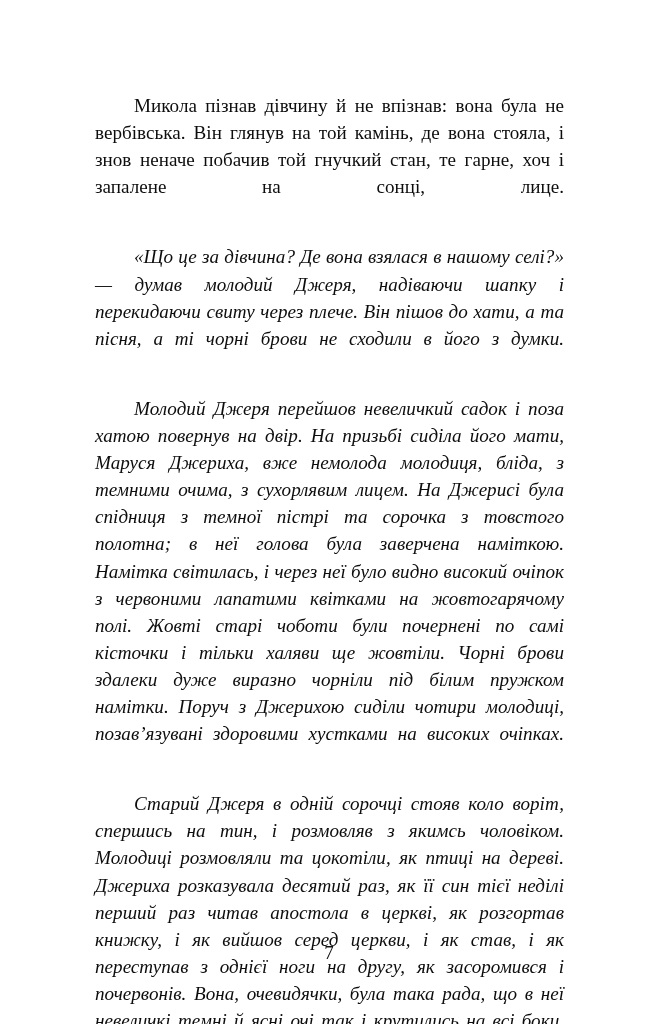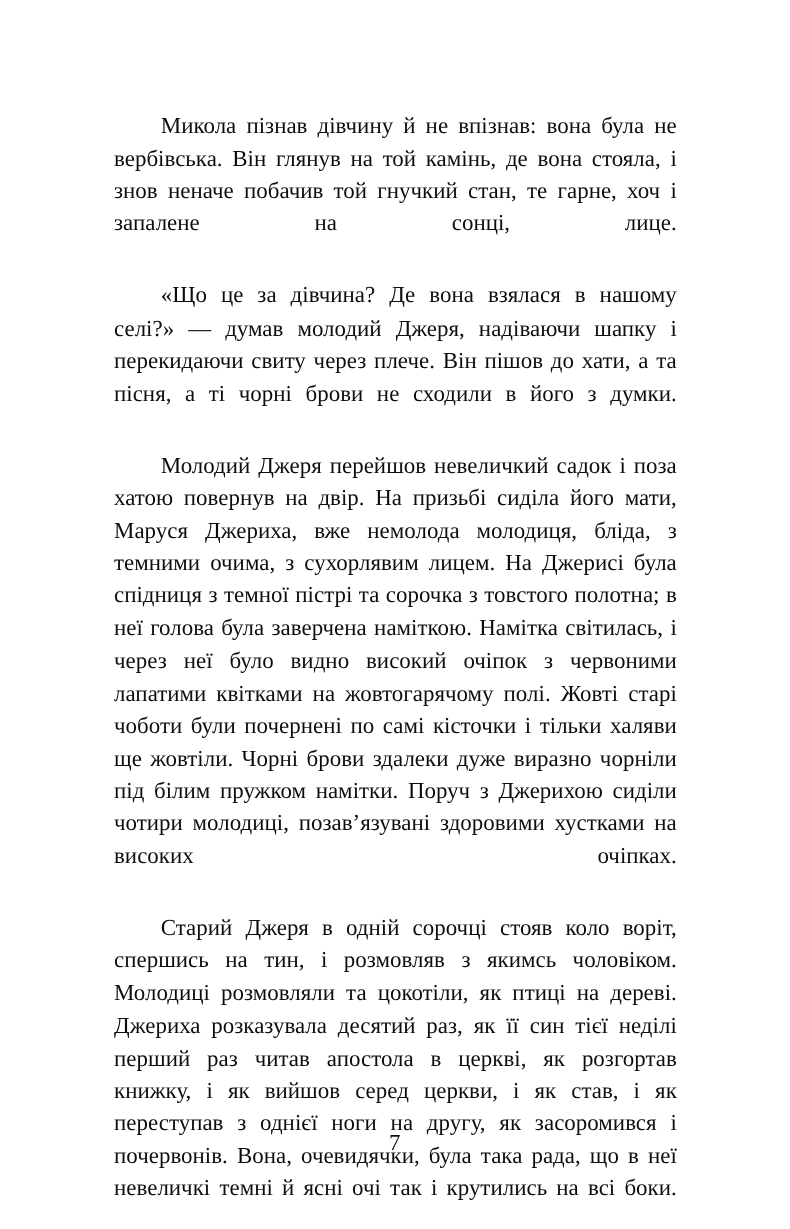--- a/index.html
+++ b/index.html
@@ -40,21 +40,22 @@
     font-size: 19.1px;
     line-height: 27.1px;
     text-indent: 39px;
     letter-spacing: 0.02px;
     word-spacing: 0.2px;
     hyphens: manual;
     -webkit-hyphens: manual;
   }
 
   .para + .para {
-    margin-top: 6px;
+    margin-top: 16px;
+    font-style: italic;
   }
 
   
   .para::after {
     content: "";
     display: inline-block;
     width: 100%;
   }
 
   .page-number {

